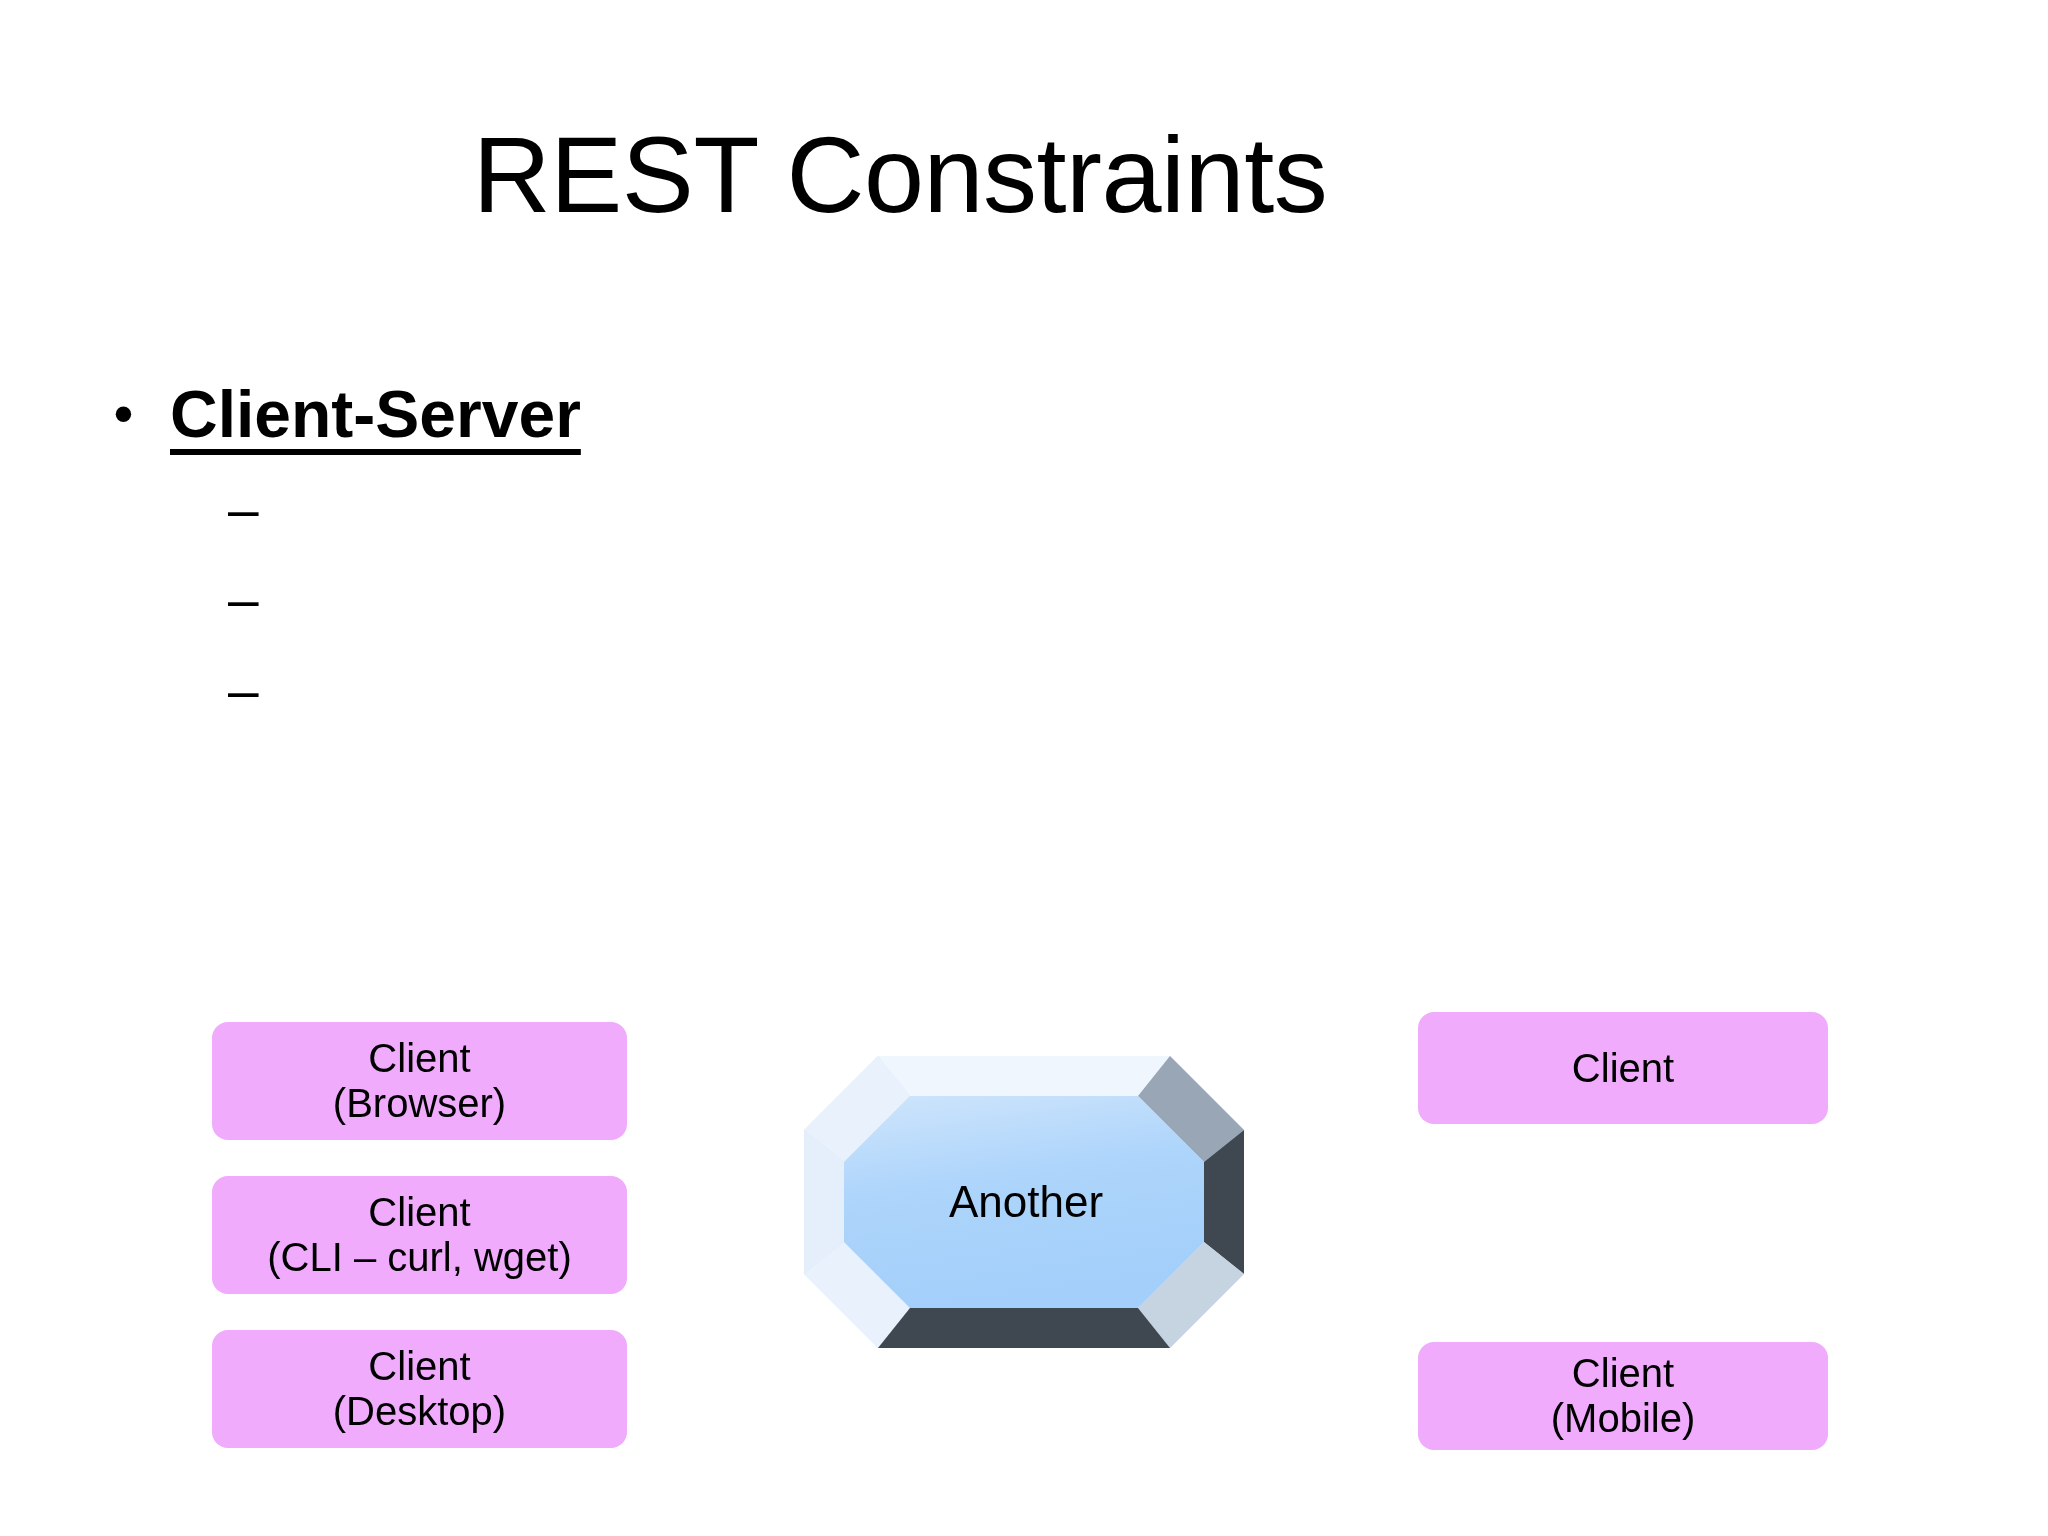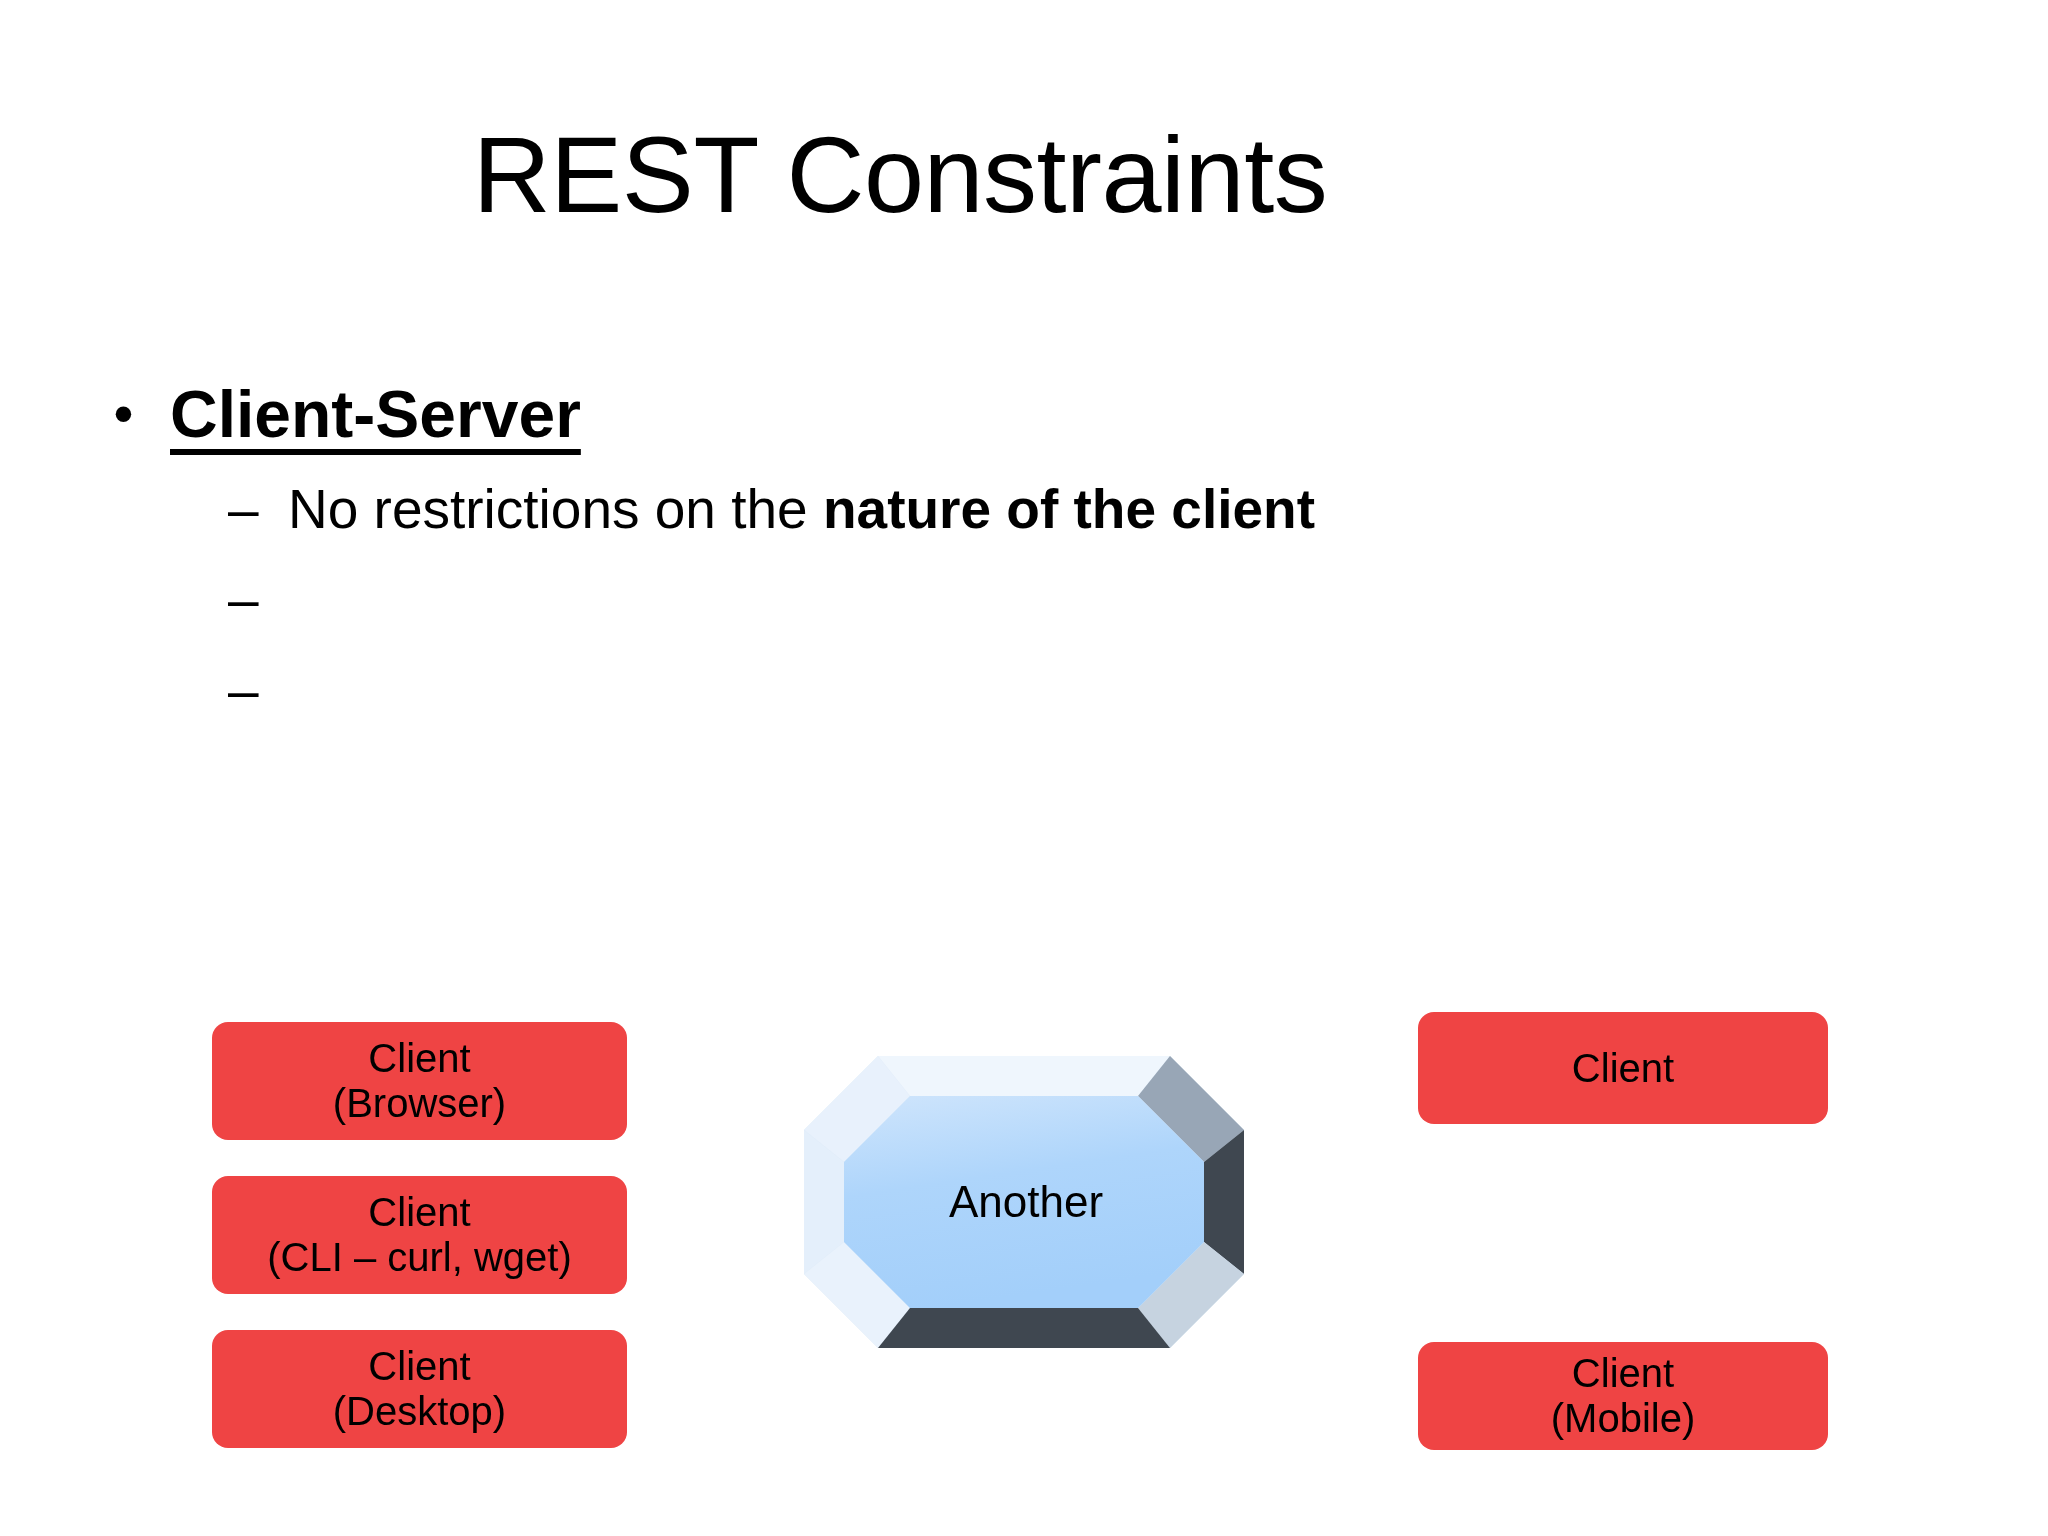--- a/index.html
+++ b/index.html
@@ -88,21 +88,21 @@
   .diagram {
     position: absolute;
     left: 0;
     top: 990px;
     width: 2048px;
     height: 520px;
   }
 
   .client-box {
     position: absolute;
-    background: #ef4444;
+    background: #f0abfc;
     border-radius: 16px;
     text-align: center;
     font-size: 40px;
     line-height: 1.12;
     color: #000;
     display: flex;
     flex-direction: column;
     justify-content: center;
     align-items: center;
     white-space: nowrap;
@@ -149,21 +149,20 @@
 
   <div class="l1">
     <span class="dot">•</span>
     <span class="l1-text">Client-Server</span>
   </div>
 
   <div class="l2-list">
 
     <div class="l2">
       <span class="dash">–</span>
-      <span class="l2-text"><span>No restrictions on the </span><b>nature of the client</b></span>
     </div>
 
     <div class="l2">
       <span class="dash">–</span>
     </div>
 
     <div class="l2">
       <span class="dash">–</span>
     </div>
 

